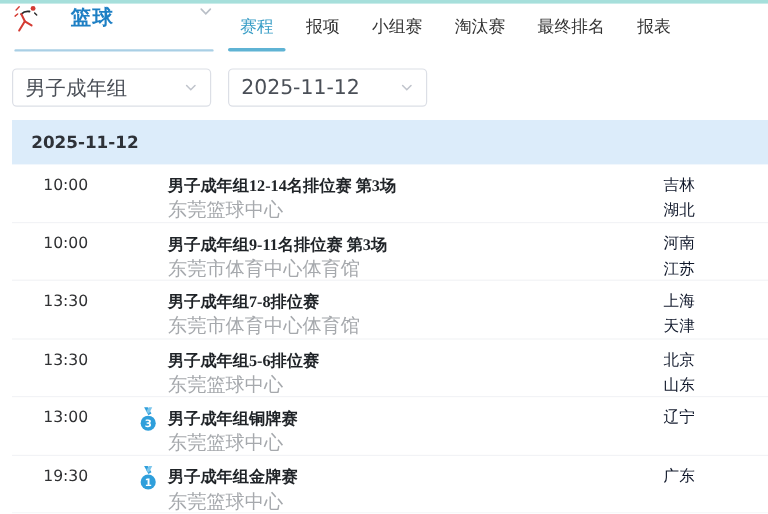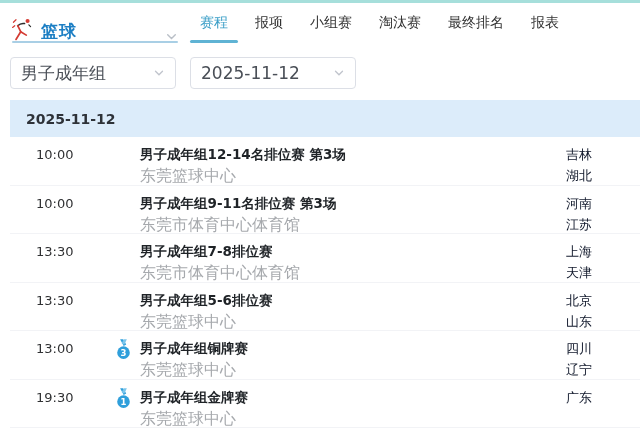--- a/index.html
+++ b/index.html
@@ -1,38 +1,38 @@
 <!DOCTYPE html>
 <html><head>
 <meta charset="utf-8">
 <style>
   html,body{margin:0;padding:0;background:#fff;font-family:"DejaVu Sans","Liberation Sans",sans-serif;}
   .app{width:640px;height:428px;overflow:hidden;background:#fff;position:relative;}
   .top-strip{height:3px;background:#a6dfdb;}
   
   .topbar{display:flex;align-items:stretch;height:40px;position:relative;}
-  .sport-selector{display:flex;align-items:flex-end;width:168px;margin-left:10px;position:relative;cursor:pointer;}
+  .sport-selector{display:flex;align-items:flex-start;width:168px;margin-left:10px;position:relative;cursor:pointer;gap:18px;}
   .sport-selector::after{content:"";position:absolute;left:2px;right:0;bottom:0;height:2px;background:#a9cfe5;border-radius:2px;}
   .logo{display:flex;align-items:center;}
   .sport-name{color:#1d7fc4;font-weight:700;font-size:17px;margin-left:7px;letter-spacing:1px;}
   .chev{margin-left:auto;display:flex;align-items:center;}
   .tabs{display:flex;margin-left:12px;text-align:center;}
   .tab{display:flex;align-items:center;padding:0 10px;margin-right:7px;font-size:14px;color:#333;position:relative;cursor:pointer;white-space:nowrap;}
   .tab.active{color:#3a9ec7;}
   .tab.active::after{content:"";position:absolute;left:0;right:0;bottom:0;height:3px;background:#5fb3d4;border-radius:2px;}
   
   .filters{display:flex;gap:14px;margin:14px 0 0 10px;}
   .select{width:166px;height:32px;border:1px solid #dcdfe6;border-radius:4px;display:flex;align-items:center;padding:0 10px;box-sizing:border-box;font-size:17px;color:#4a4f57;background:#fff;cursor:pointer;}
   
   .schedule{margin:11px 0 0 10px;}
   .date-header{height:37px;background:#dcecfa;display:flex;align-items:center;padding-left:16px;font-weight:700;font-size:14px;color:#2e3238;}
-  .row{display:flex;height:48.5px;padding:8px 0 0 26px;box-sizing:border-box;border-bottom:1px solid #f2f3f6;cursor:pointer;}
+  .row{display:flex;height:48.5px;padding:8px 13px 0 26px;box-sizing:border-box;border-bottom:1px solid #f2f3f6;cursor:pointer;}
   .time{width:70px;font-size:13px;color:#303133;line-height:19px;}
   .medal-slot{width:34px;display:flex;justify-content:center;align-items:flex-start;}
-  .info{flex:1;min-width:0;}
+  .info{flex:1;min-width:0;font-family:Liberation Serif, serif;}
   .title{font-size:13.5px;font-weight:700;color:#1f2327;line-height:19px;white-space:nowrap;}
   .venue{font-size:16px;color:#a6a9ad;line-height:19px;margin-top:2px;white-space:nowrap;}
   .teams{width:122px;font-size:13px;color:#0f172a;text-align:center;}
   .team{line-height:19px;}
   .team + .team{margin-top:2px;}
 </style>
 </head>
 <body>
 
 <div class="app">
@@ -194,21 +194,20 @@
           <circle cx="10" cy="15.7" r="7.4" fill="#2f9fdb"></circle>
           <text x="10" y="19.2" font-size="10" font-weight="bold" fill="#ffffff" text-anchor="middle">3</text>
         </svg>
       </span>
     </div>
     <div class="info">
       <div class="title">男子成年组铜牌赛</div>
       <div class="venue">东莞篮球中心</div>
     </div>
     <div class="teams">
-      <div class="team">四川</div>
       <div class="team">辽宁</div>
     </div>
   </div>
       <div class="row">
     <div class="time">19:30</div>
     <div class="medal-slot">
       <span>
         <svg width="17" height="21" viewBox="0 0 20 24">
           <path d="M6 0 L10.2 8 L13.2 6.2 L9.6 0 Z" fill="#2f9fdb"></path>
           <path d="M14 0 L10.8 6.4 L7.8 4.6 L10.6 0 Z" fill="#7cc6ec"></path>

